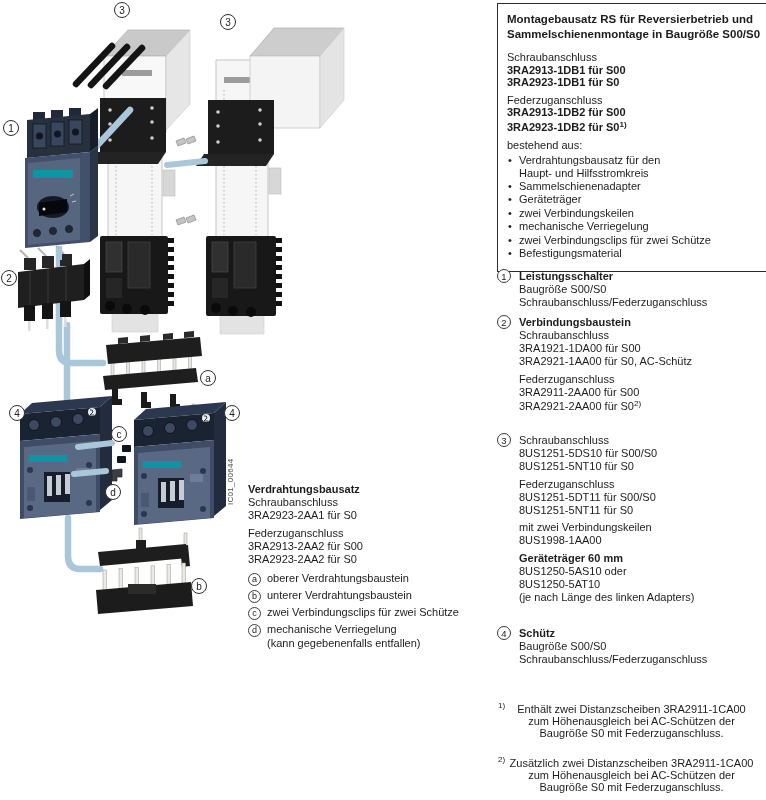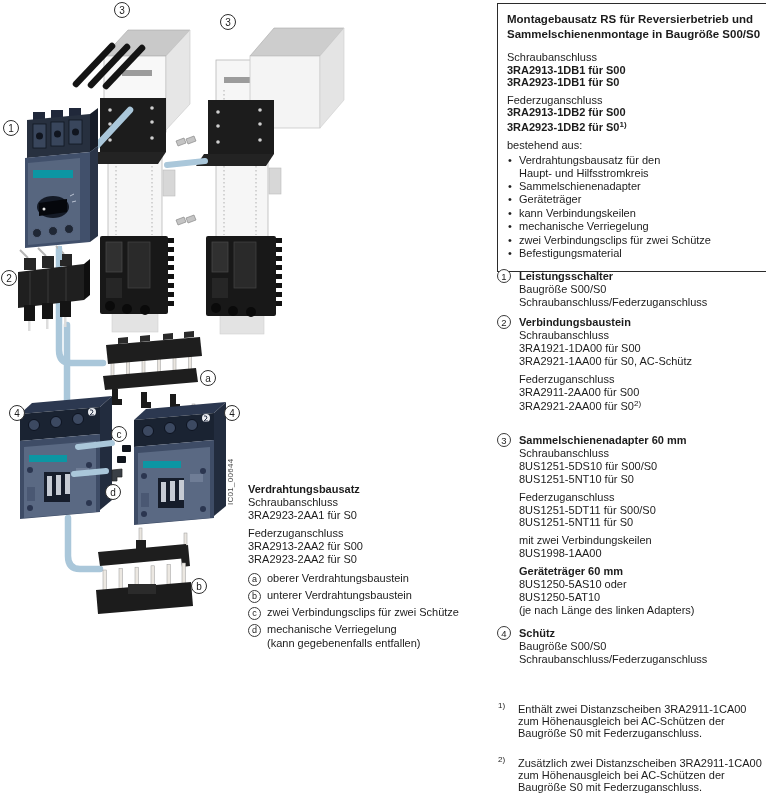--- a/index.html
+++ b/index.html
@@ -25,21 +25,21 @@
   .sup{font-size:8px;vertical-align:4px;}
   
   .wiring{position:absolute;left:248px;top:483px;width:246px;font-size:11px;line-height:13px;}
   .wb-row{display:flex;align-items:flex-start;margin-top:3.5px;}
   .wb-circle{width:13px;height:13px;border:1.1px solid #3a3a3a;border-radius:50%;box-sizing:border-box;
              display:flex;align-items:center;justify-content:center;font-size:9px;margin-right:6px;flex:0 0 auto;background:#fff;margin-top:0.5px;}
   .wb-sub{margin-left:19px;}
   
   .footnote{position:absolute;left:498px;width:264px;font-size:11px;line-height:12.2px;}
   .fn-marker{position:absolute;left:0;top:-3px;font-size:8px;}
-  .fn-text{margin-left:20px;white-space:pre-line;}
+  .fn-text{margin-left:3px;white-space:pre-line;text-align:center;}
   
   .callout{position:absolute;width:16px;height:16px;border:1.3px solid #2e2e2e;border-radius:50%;background:#fff;
            display:flex;align-items:center;justify-content:center;font-size:10px;color:#1c1c1c;box-sizing:border-box;}
   .figcode{position:absolute;left:226px;top:505px;transform:rotate(-90deg);transform-origin:0 0;
            font-size:8px;color:#4a4a4a;letter-spacing:0.3px;}
 </style>
 </head>
 <body>
 
 <div class="page">
@@ -317,21 +317,21 @@
       <div>Federzuganschluss</div>
       <div class="bold">3RA2913-1DB2 für S00</div>
       <div class="bold"><span>3RA2923-1DB2 für S0</span><span class="sup">1)</span></div>
     </div>
     <div class="grp t11">bestehend aus:</div>
     <div class="bullets">
       <div class="bullet"><span class="dot">•</span><span>Verdrahtungsbausatz für den
 Haupt- und Hilfsstromkreis</span></div>
       <div class="bullet"><span class="dot">•</span><span>Sammelschienenadapter</span></div>
       <div class="bullet"><span class="dot">•</span><span>Geräteträger</span></div>
-      <div class="bullet"><span class="dot">•</span><span>kann Verbindungskeilen</span></div>
+      <div class="bullet"><span class="dot">•</span><span>zwei Verbindungskeilen</span></div>
       <div class="bullet"><span class="dot">•</span><span>mechanische Verriegelung</span></div>
       <div class="bullet"><span class="dot">•</span><span>zwei Verbindungsclips für zwei Schütze</span></div>
       <div class="bullet"><span class="dot">•</span><span>Befestigungsmaterial</span></div>
     </div>
   </div>
 
   <div class="legend-item" style="top:270px">
     <div class="legend-num">1</div>
     <div class="legend-body">
       <div class="bold">Leistungsschalter</div>
@@ -349,21 +349,20 @@
       <div>3RA2921-1AA00 für S0, AC-Schütz</div>
       <div class="grp">Federzuganschluss</div>
       <div>3RA2911-2AA00 für S00</div>
       <div><span>3RA2921-2AA00 für S0</span><span class="sup">2)</span></div>
     </div>
   </div>
 
   <div class="legend-item" style="top:434px">
     <div class="legend-num">3</div>
     <div class="legend-body">
-      <div class="bold">Sammelschienenadapter 60 mm</div>
       <div>Schraubanschluss</div>
       <div>8US1251-5DS10 für S00/S0</div>
       <div>8US1251-5NT10 für S0</div>
       <div class="grp">Federzuganschluss</div>
       <div>8US1251-5DT11 für S00/S0</div>
       <div>8US1251-5NT11 für S0</div>
       <div class="grp">mit zwei Verbindungskeilen</div>
       <div>8US1998-1AA00</div>
       <div class="grp bold">Geräteträger 60 mm</div>
       <div>8US1250-5AS10 oder</div>

